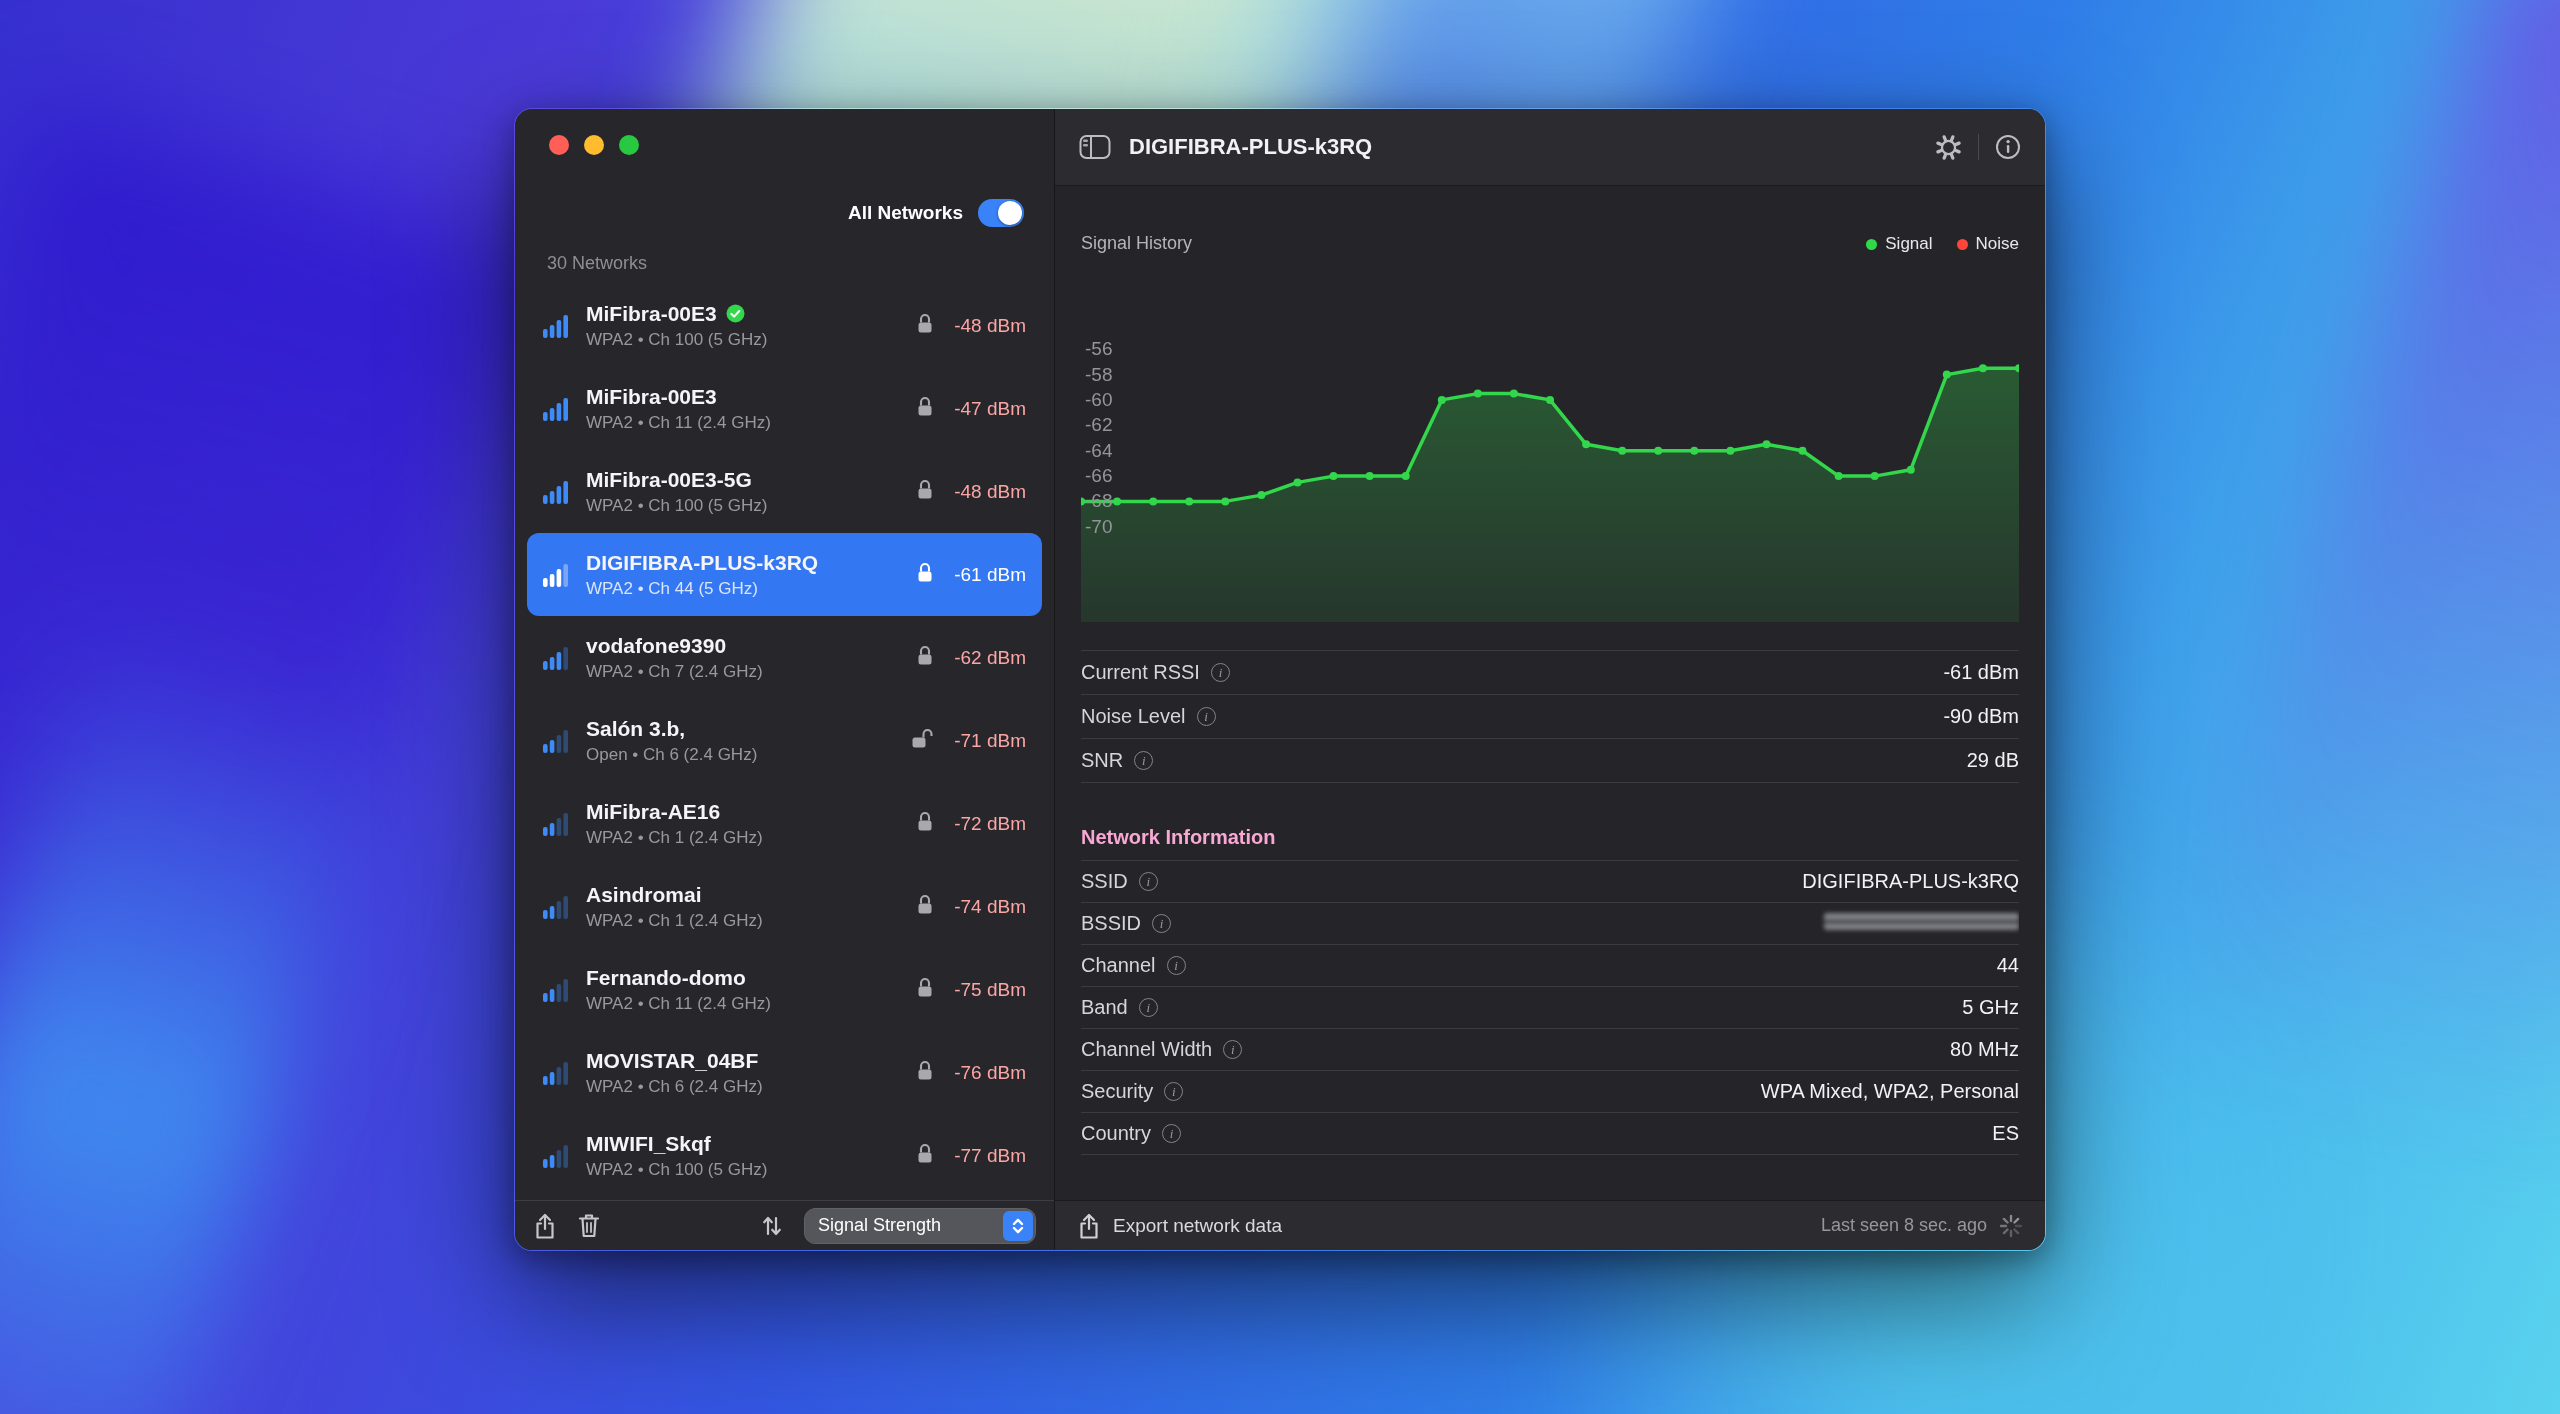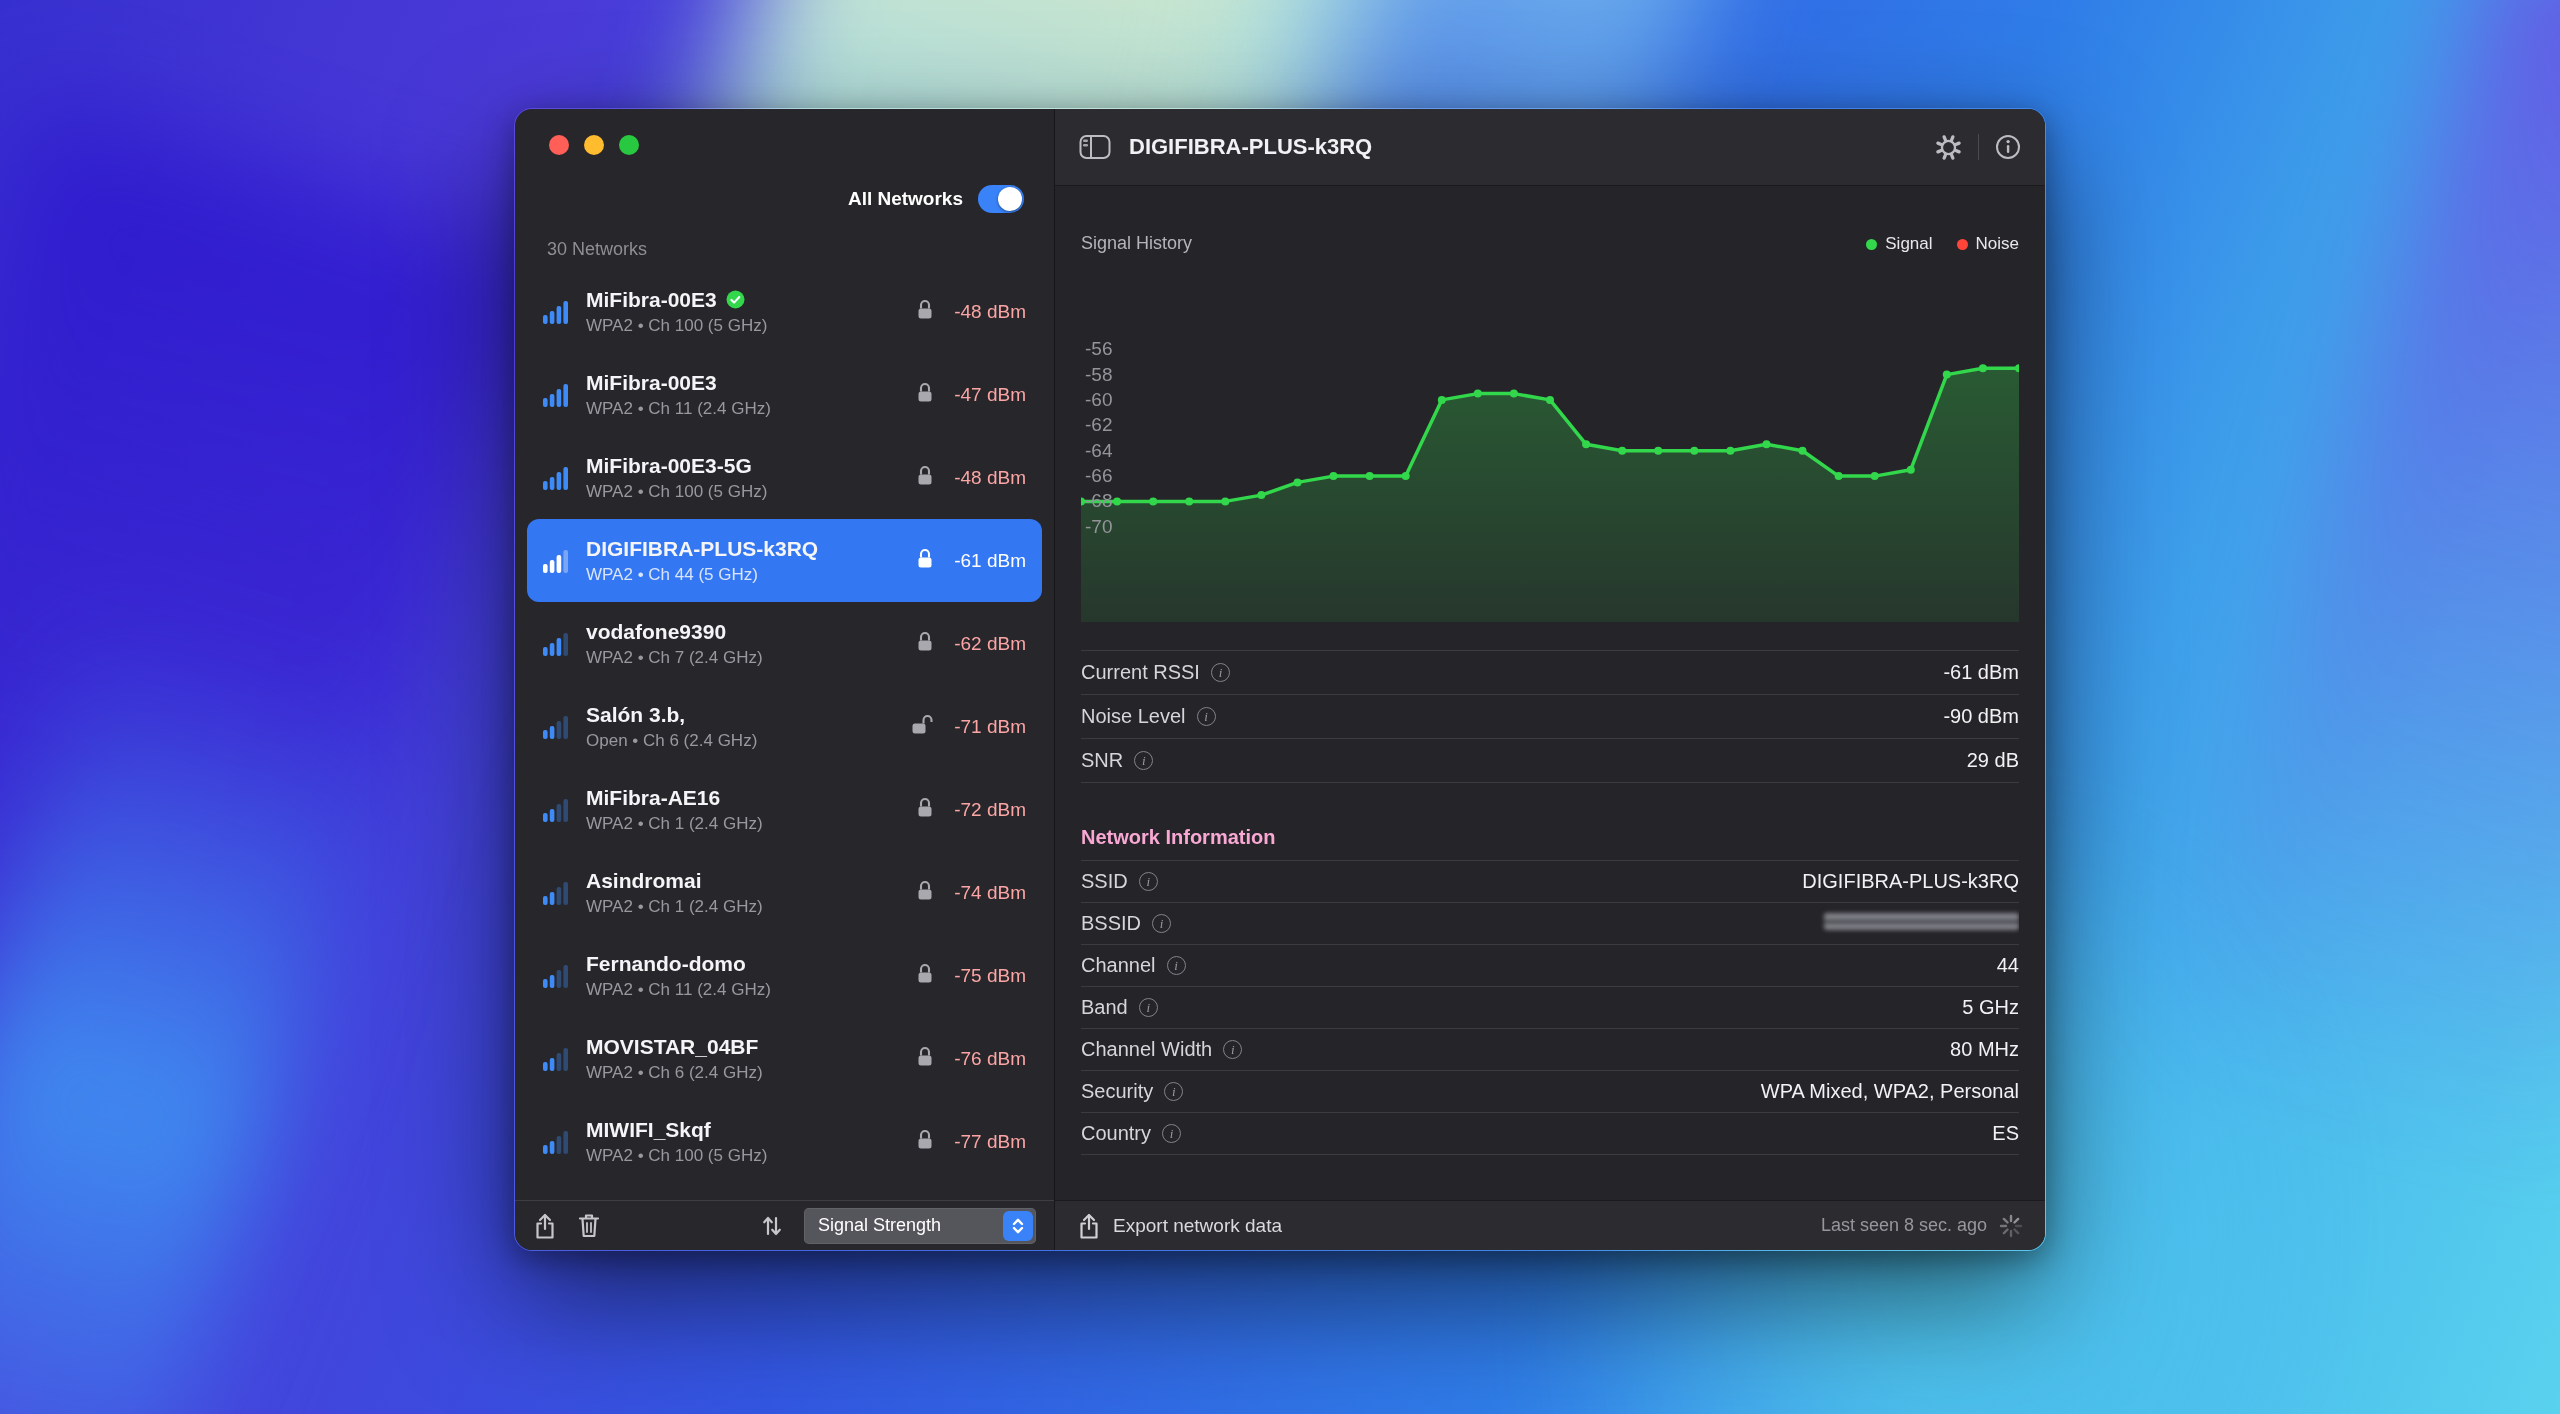--- a/index.html
+++ b/index.html
@@ -27,21 +27,21 @@
   .window{position:absolute;left:514px;top:108px;width:1532px;height:1143px;border-radius:18px;
     display:flex;overflow:hidden;box-shadow:0 46px 120px rgba(0,0,0,.55),0 8px 30px rgba(0,0,0,.35);
     border:1px solid rgba(255,255,255,.09)}
 
   
   .sidebar{width:540px;flex:none;background:#27272b;border-right:1px solid #17171a;display:flex;flex-direction:column}
   .sb-top{padding:26px 30px 0 34px}
   .lights{display:flex;gap:15px}
   .light{width:20px;height:20px;border-radius:50%}
   .light.red{background:#ff5f57}.light.yellow{background:#febc2e}.light.green{background:#28c840}
-  .toggle-row{display:flex;justify-content:flex-end;align-items:center;gap:15px;margin-top:30px;
+  .toggle-row{display:flex;justify-content:flex-end;align-items:center;gap:15px;margin-top:44px;
     color:#fff;font-size:19px;font-weight:600}
   .switch{width:46px;height:28px;border-radius:14px;background:#3a82f7;position:relative;flex:none}
   .knob{position:absolute;right:2px;top:2px;width:24px;height:24px;border-radius:50%;background:#fff;box-shadow:0 1px 3px rgba(0,0,0,.4)}
   .count{margin:26px 0 10px 32px;color:#8e8e93;font-size:18px}
   .network-list{flex:1;overflow:hidden;padding:0 12px}
   .net-row{height:83px;border-radius:12px;display:flex;align-items:center;padding:0 16px;gap:16px}
   .net-row.selected{background:#3477f2}
   .net-bars{width:27px;flex:none;display:flex}
   .net-bars svg{display:block}
   .net-text{flex:1;min-width:0}
@@ -51,21 +51,21 @@
   .selected .net-details{color:#d9e5fb}
   .net-right{display:flex;align-items:center;gap:10px;flex:none}
   .net-rssi{font-size:19px;color:#fca5a5;min-width:82px;text-align:right}
   .selected .net-rssi{color:#fff}
   .badge{display:flex}
   .sb-footer{height:50px;flex:none;border-top:1px solid rgba(120,120,128,.28);background:#28282c;
     display:flex;align-items:center;padding:0 18px;gap:20px}
   .icon-btn{display:flex;align-items:center;justify-content:center;cursor:default}
   .icon-btn svg{display:block}
   .spacer{flex:1}
-  .popup{display:flex;align-items:center;height:36px;background:#55555c;border-radius:5px;
+  .popup{display:flex;align-items:center;height:36px;background:#55555c;border-radius:12px;
     padding:3px 3px 3px 14px;gap:10px;min-width:232px;box-shadow:inset 0 0 0 .5px rgba(255,255,255,.15)}
   .popup-label{flex:1;font-size:18px;color:#fff;white-space:nowrap}
   .popup-cap{width:30px;height:30px;background:#3a82f7;border-radius:6px;display:flex;align-items:center;justify-content:center;flex:none}
 
   
   .detail{flex:1;display:flex;flex-direction:column;background:#252529;min-width:0}
   .d-header{height:77px;flex:none;background:#2c2c30;border-bottom:1px solid #1b1b1e;
     display:flex;align-items:center;padding:0 24px;gap:18px}
   .d-title{font-size:22px;font-weight:700;color:#f2f2f4;flex:1}
   .d-header-right{display:flex;align-items:center;gap:16px}

